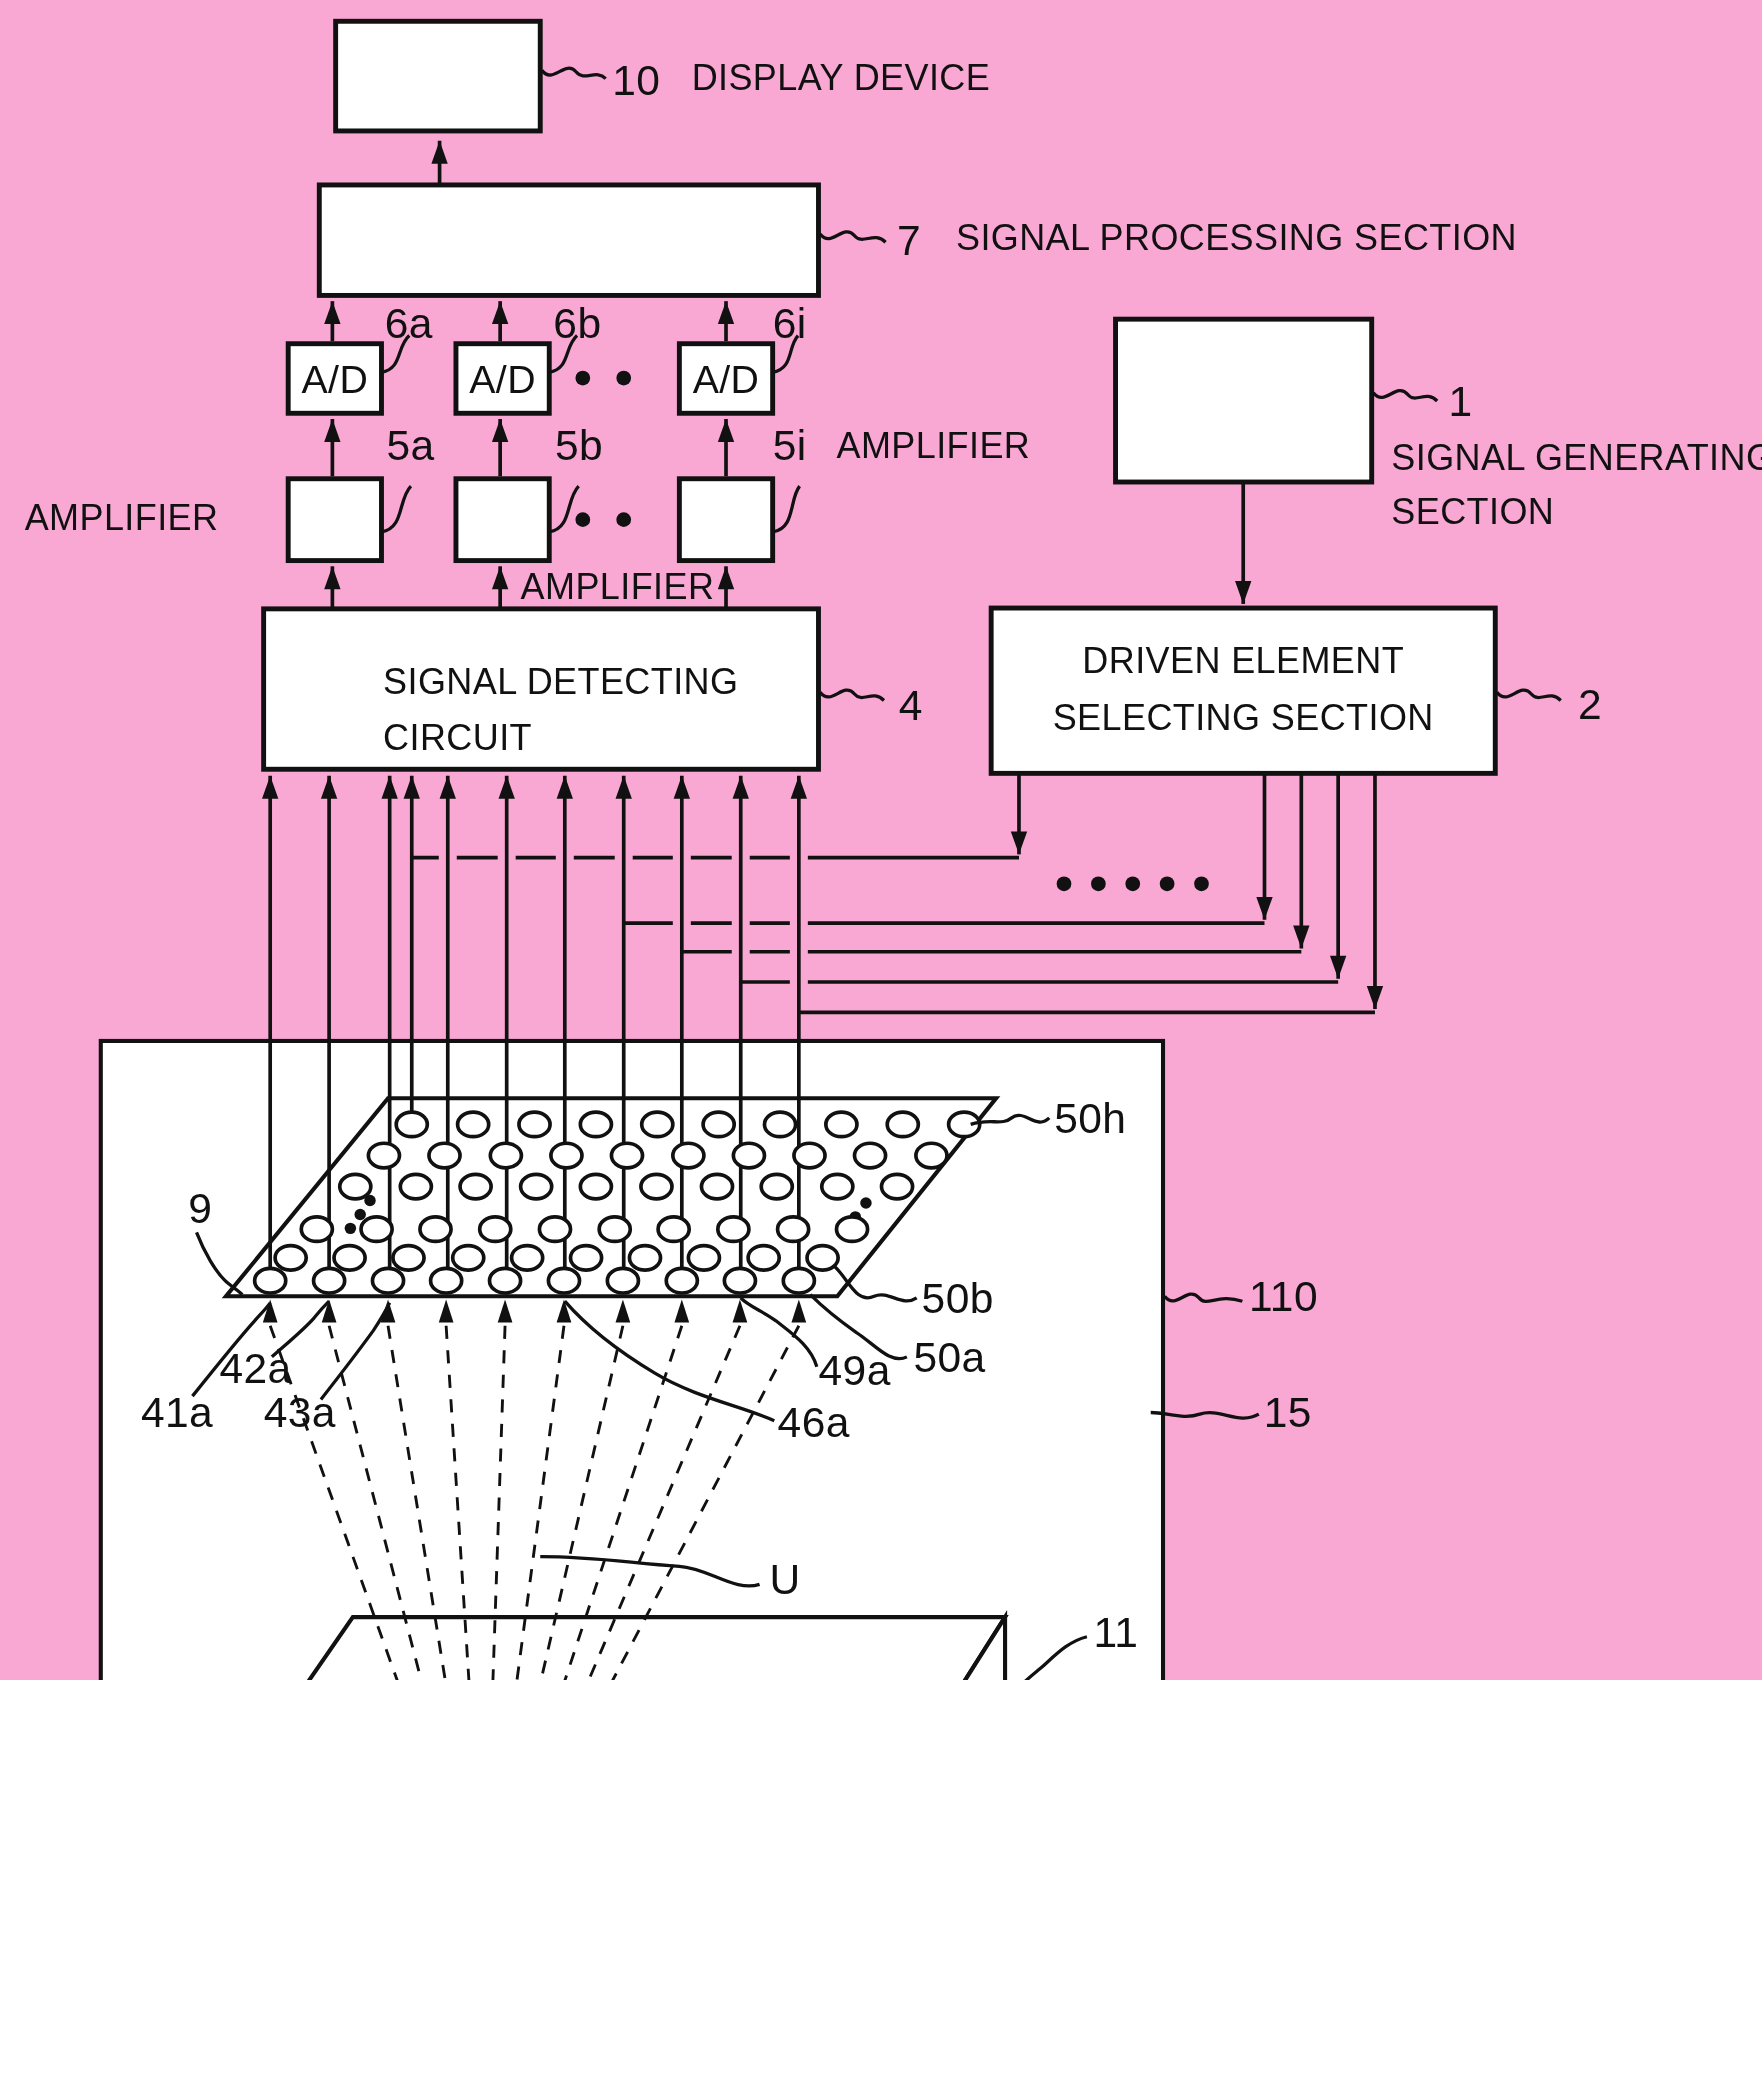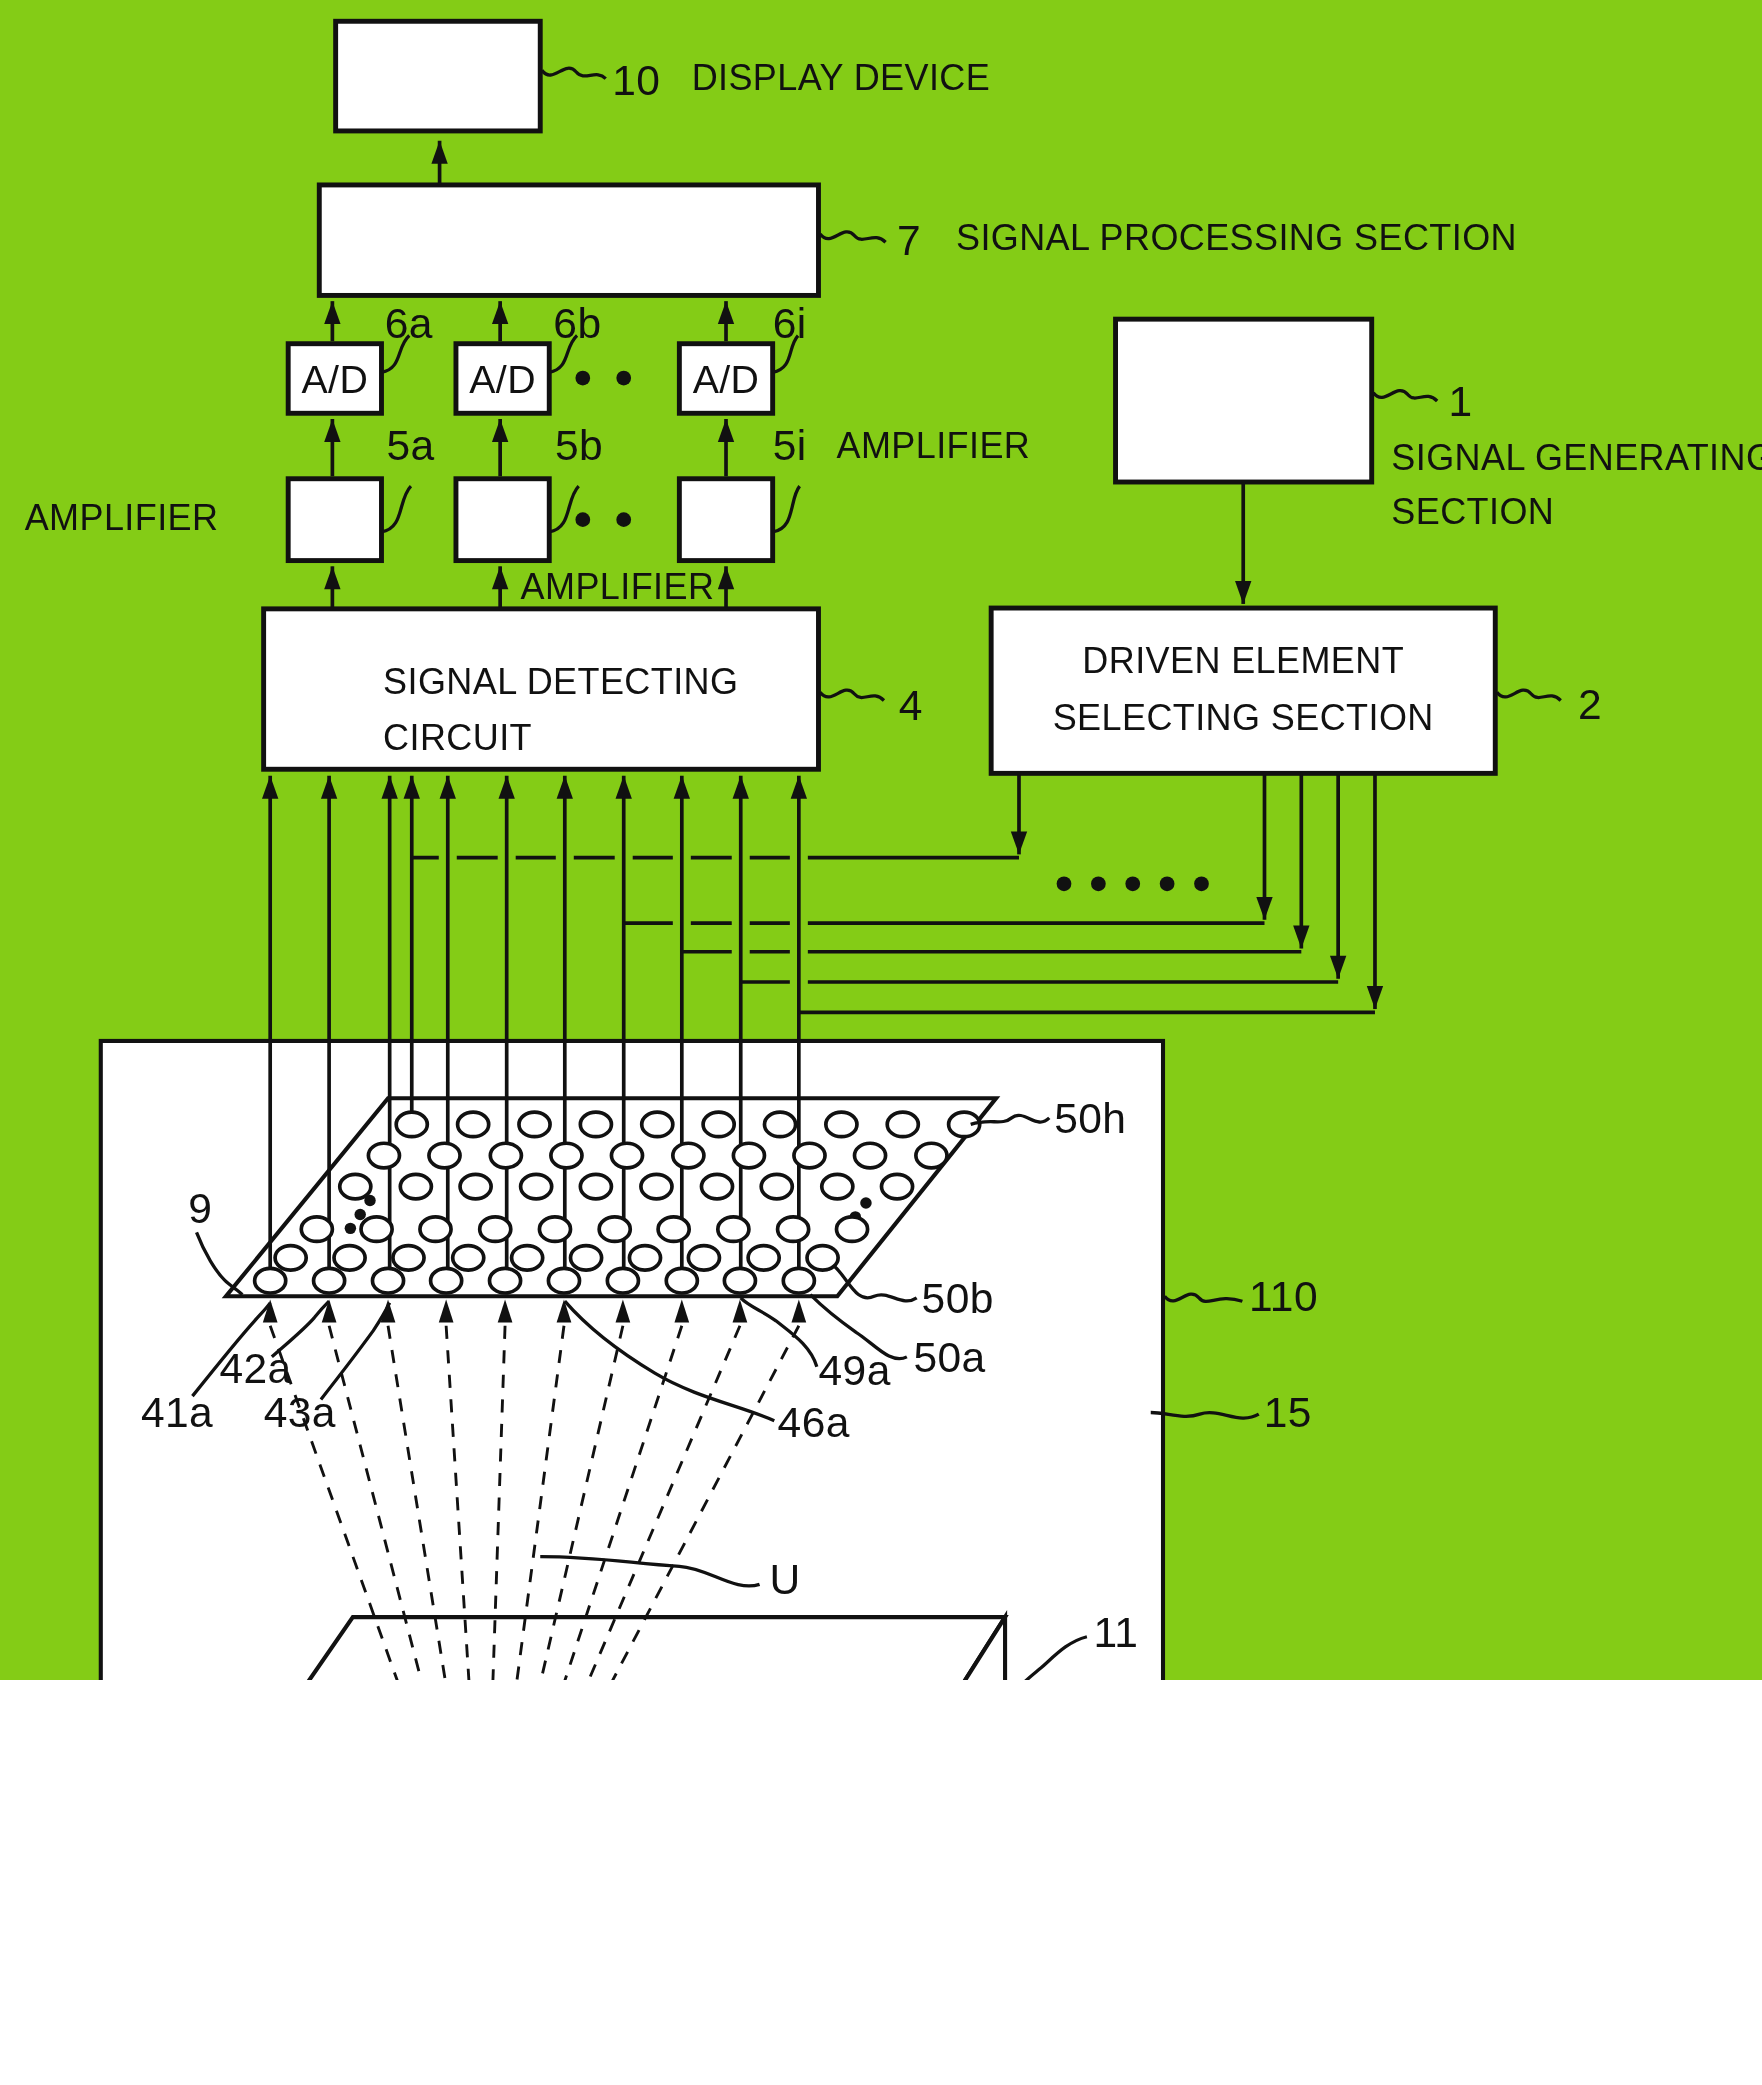--- a/index.html
+++ b/index.html
@@ -1,16 +1,16 @@
 <!DOCTYPE html>
 <html style="font-size:13px"><head>
 <meta charset="utf-8">
 <style>
   html,body{margin:0;padding:0;background:#ffffff;}
-  .page{width:1763px;height:1680px;position:relative;background:#84cc16;overflow:hidden;}
+  .page{width:1763px;height:1680px;position:relative;background:#f9a8d4;overflow:hidden;}
   svg{display:block;}
   text{font-family:"Liberation Sans", sans-serif;fill:#111;letter-spacing:0.5px;}
   .t44{font-size:44px;}
   .t48{font-size:48px;}
   .t52{font-size:52px;}
   .boxline{fill:#fff;stroke:#111;stroke-width:6;}
   .thin{fill:none;stroke:#111;stroke-width:4.5;}
   .squig{fill:none;stroke:#111;stroke-width:4;}
   .wh{fill:#fff;stroke:#111;stroke-width:5;}
 </style>

